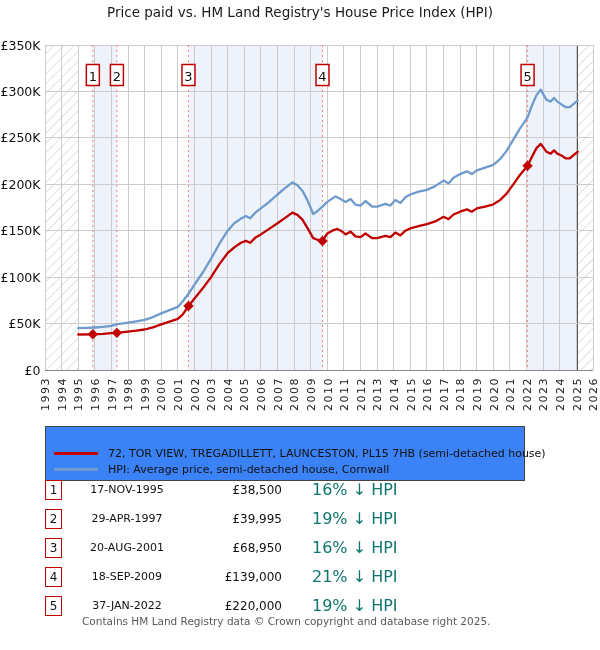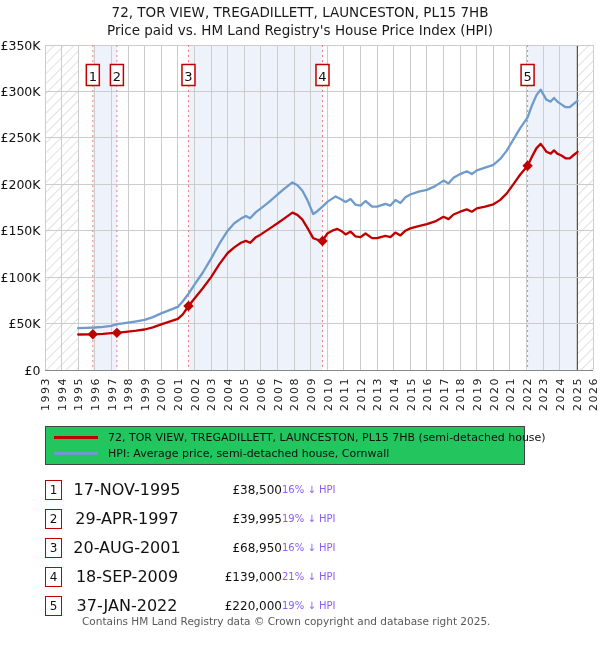--- a/index.html
+++ b/index.html
@@ -1,43 +1,42 @@
 <!DOCTYPE html>
 <html style="--price_red: #c00000; --hpi_blue: #6e9bcc; --sale_dash: #f08080; --badge_border: #c00000; --band: #eef2fb; --grid: #cccccc; --axis: #888888; --hatch: #c4c4c4; --hatch_edge: #555555;"><head>
 <meta charset="utf-8">
 <style>
   html,body{margin:0;padding:0;background:#fff;}
   .page{position:relative;width:600px;height:650px;background:#fff;overflow:hidden;
         font-family:"DejaVu Sans","Liberation Sans",sans-serif;}
   .title{position:absolute;top:3px;left:0;width:100%;text-align:center;
          font-size:13.5px;line-height:18px;color:#1a1a1a;}
   .chart-svg{position:absolute;left:0;top:0;}
-  .legend{position:absolute;left:45px;top:426px;width:478px;background:#22c55e;
-          border:1px solid #444;padding:2px 0 3px 0;}
+  .legend{position:absolute;left:45px;top:426px;width:478px;background:#3b82f6;
+          border:1px solid #444;padding:18px 0 3px 0;}
   .legend-row{display:flex;align-items:center;height:16px;padding:0 6px;}
   .swatch{width:44px;height:3px;margin:0 10px 0 2px;flex:none;}
   .swatch.red{background:var(--price_red);}
   .swatch.blue{background:var(--hpi_blue);}
   .legend-label{font-size:11px;color:#111;white-space:nowrap;}
   .sales-table{position:absolute;left:45px;top:475px;width:460px;}
   .sale-row{display:flex;align-items:center;height:29px;}
   .sale-badge{width:15px;height:18px;border:1px solid var(--badge_border);background:#fff;
               color:#111;font-size:12px;display:flex;align-items:center;justify-content:center;flex:none;}
-  .sale-date{width:130px;text-align:center;font-size:16px;color:#111;}
+  .sale-date{width:130px;text-align:center;font-size:11px;color:#111;}
   .sale-price{width:90px;text-align:right;font-size:12px;color:#111;}
-  .sale-pct{font-size:10px;color:#8b5cf6;}
+  .sale-pct{margin-left:30px;font-size:16px;color:#0f766e;}
   .footer{position:absolute;left:45px;top:616px;font-size:10.5px;line-height:11.5px;color:#595959;margin-left:37px;}
 </style>
 </head>
 <body>
 
 <div class="page">
 
   <div class="title">
-    <div>72, TOR VIEW, TREGADILLETT, LAUNCESTON, PL15 7HB</div>
     <div>Price paid vs. HM Land Registry's House Price Index (HPI)</div>
   </div>
 
   <svg class="chart-svg" width="600" height="422" viewBox="0 0 600 422">
     <defs>
       <pattern id="hatch" width="7" height="7" patternUnits="userSpaceOnUse" patternTransform="rotate(45)">
         <line x1="0" y1="0" x2="0" y2="7" stroke="#c4c4c4" stroke-width="1"></line>
       </pattern>
     </defs>
     <g>

